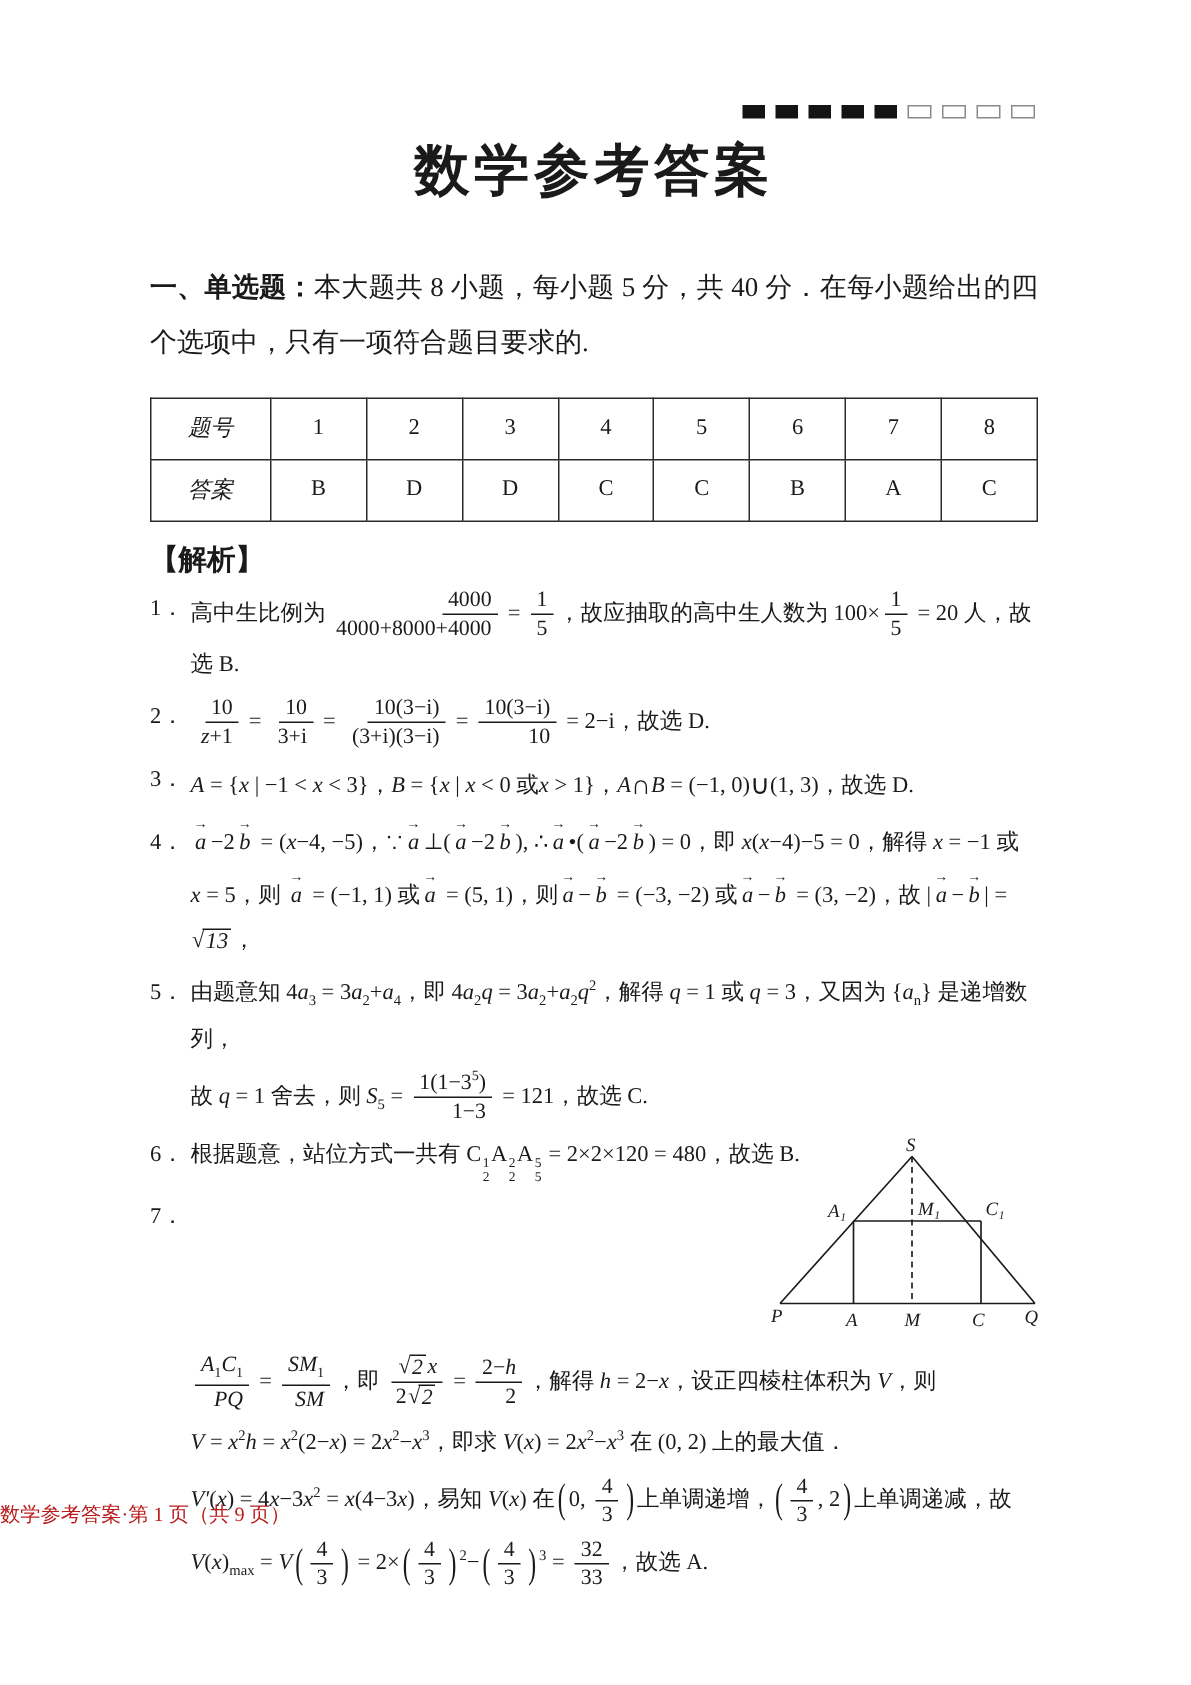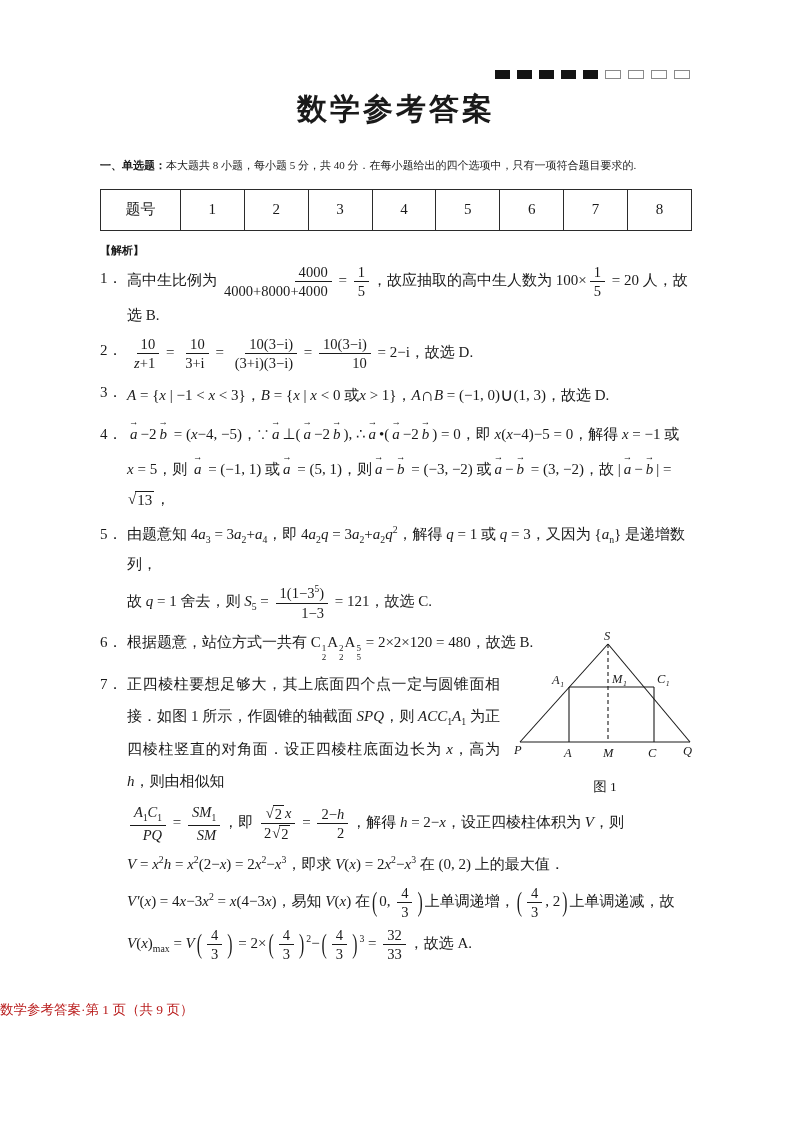--- a/index.html
+++ b/index.html
@@ -15,56 +15,56 @@
     overflow:hidden;
   }
   
   .sqrow{display:flex;justify-content:flex-end;gap:7px;margin:0 2px 6px 0;}
   .sq{width:15px;height:9px;background:#141414;display:inline-block;}
   .sq.empty{background:#ffffff;border:1.5px solid #8a8a8a;width:14px;height:7px;}
   
   .title{
     text-align:center;
     font-family:"Liberation Sans",sans-serif;
-    font-weight:700;font-size:30px;
+    font-weight:700;font-size:37px;
     letter-spacing:3px;
-    margin:10px 0 24px 0;
+    margin:10px 0 34px 0;
   }
   
-  .heading{line-height:2.05;font-size:11px;text-align:justify;}
+  .heading{line-height:2.05;font-size:18px;text-align:justify;}
   .hb{font-family:"Liberation Sans",sans-serif;font-weight:700;}
   
   table.ans{width:100%;border-collapse:collapse;table-layout:fixed;margin:12px 0 12px 0;}
   table.ans td{
     border:1.4px solid #2b2b2b;height:38px;text-align:center;
     font-size:15px;vertical-align:middle;
   }
-  table.ans td:first-child{width:13%;}
-  
-  .analysis{font-family:"Liberation Sans",sans-serif;font-weight:700;font-size:11px;margin:8px 0 2px 0;}
+  table.ans td:first-child{width:13%;font-style:italic;}
+  
+  .analysis{font-family:"Liberation Sans",sans-serif;font-weight:700;font-size:19px;margin:8px 0 2px 0;}
   
   .sol{margin:0 0 3px 0;}
   .sline{position:relative;padding-left:27px;margin:5px 0;line-height:2.0;}
   .q-num{position:absolute;left:0;top:0;}
   .clr{clear:right;}
   .s7text{text-align:justify;line-height:2.15;}
   
   .mi{font-style:italic;}
   .t{font-style:normal;}
   sup,sub{font-size:0.65em;}
   .frac{display:inline-flex;flex-direction:column;align-items:flex-end;vertical-align:middle;margin:0 3px;font-size:0.97em;}
   .fr-n{border-bottom:1.3px solid #1a1a1a;padding:0 4px;line-height:1.25;white-space:nowrap;}
   .fr-d{padding:0 4px;line-height:1.25;white-space:nowrap;}
   .stk{display:inline-flex;flex-direction:column;line-height:1.05;font-size:0.6em;vertical-align:-0.45em;margin:0 1px 0 1px;text-align:left;}
   .stk span{display:block;}
   .vec{font-style:italic;position:relative;display:inline-block;margin:0 2px;padding:0 1px;}
   .vec::after{content:"\2192";position:absolute;left:50%;top:-0.62em;transform:translateX(-50%);font-size:0.62em;font-style:normal;}
   .sqrt{display:inline-flex;margin:0 1px;vertical-align:baseline;}
   .sqsym{line-height:1.15;margin-right:-1px;}
-  .rad{border-top:1.3px solid #1a1a1a;line-height:1.15;padding:0 2px;}
+  .rad{border-top:1.3px solid #1a1a1a;line-height:1.15;padding:0 2px;font-style:italic;}
   .big{font-size:1.22em;vertical-align:-0.06em;}
   .bp{display:inline-block;transform:scaleY(1.75);font-size:1.05em;margin:0 2px;vertical-align:-0.08em;font-weight:400;}
   
   .figwrap{float:right;width:190px;margin:-40px -8px 2px 10px;text-align:center;}
   .figcap{font-size:13.5px;margin-top:1px;}
   svg text{font-family:"Liberation Serif",serif;font-style:italic;font-size:12.5px;fill:#1a1a1a;}
   
   .footer{position:absolute;left:0;right:0;top:1001px;text-align:left;font-size:13.5px;color:#b91c1c;}
 </style>
 </head>
@@ -93,20 +93,31 @@
         <tr>
           <td>题号</td>
           <td>1</td>
           <td>2</td>
           <td>3</td>
           <td>4</td>
           <td>5</td>
           <td>6</td>
           <td>7</td>
           <td>8</td>
+        </tr>
+        <tr>
+          <td>答案</td>
+          <td>B</td>
+          <td>D</td>
+          <td>D</td>
+          <td>C</td>
+          <td>C</td>
+          <td>B</td>
+          <td>A</td>
+          <td>C</td>
         </tr>
       </tbody>
     </table>
 
   <div class="analysis">【解析】</div>
 
   <div class="sol">
     <div class="sline">
       <span class="q-num">1．</span>
       <span><span class="t">高中生比例为</span><span class="frac">
@@ -202,24 +213,22 @@
           <text x="90" y="12">S</text>
           <text x="38" y="56">A₁</text>
           <text x="98" y="55">M₁</text>
           <text x="143" y="55">C₁</text>
           <text x="0" y="126">P</text>
           <text x="50" y="129">A</text>
           <text x="89" y="129">M</text>
           <text x="134" y="129">C</text>
           <text x="169" y="127">Q</text>
         </svg>
-        <span class="figcap" style="display:block">图 1</span>
       </span>
       <span class="q-num">7．</span>
-      <span><span class="t">正四棱柱要想足够大，其上底面四个点一定与圆锥面相接．如图 1 所示，作圆锥的轴截面 </span><span class="mi">SPQ</span><span class="t">，则 </span><span class="mi">ACC</span><sub>1</sub><span class="mi">A</span><sub>1</sub><span class="t"> 为正四棱柱竖直的对角面．设正四棱柱底面边长为 </span><span class="mi">x</span><span class="t">，高为 </span><span class="mi">h</span><span class="t">，则由相似知</span></span>
     </div>
     <div class="sline clr"><span><span class="frac">
             <span class="fr-n"><span class="mi">A</span><sub>1</sub><span class="mi">C</span><sub>1</sub></span>
             <span class="fr-d"><span class="mi">PQ</span></span>
           </span><span class="t"> = </span><span class="frac">
             <span class="fr-n"><span class="mi">SM</span><sub>1</sub></span>
             <span class="fr-d"><span class="mi">SM</span></span>
           </span><span class="t">，即 </span><span class="frac">
             <span class="fr-n"><span class="sqrt">
                 <span class="sqsym">√</span>

